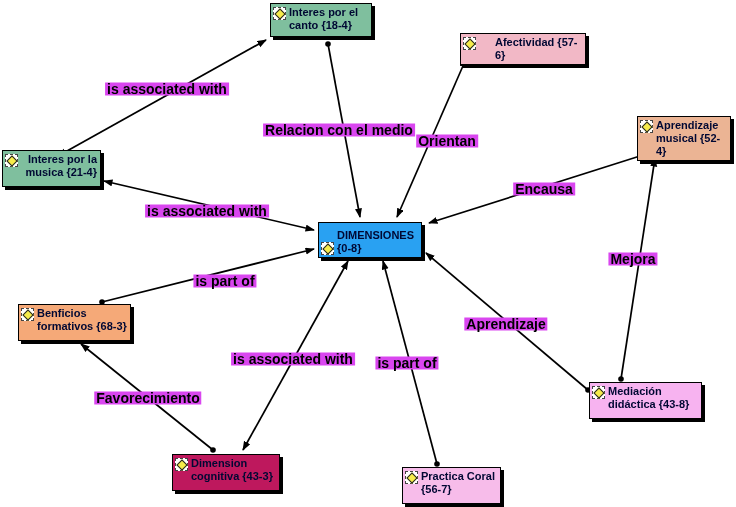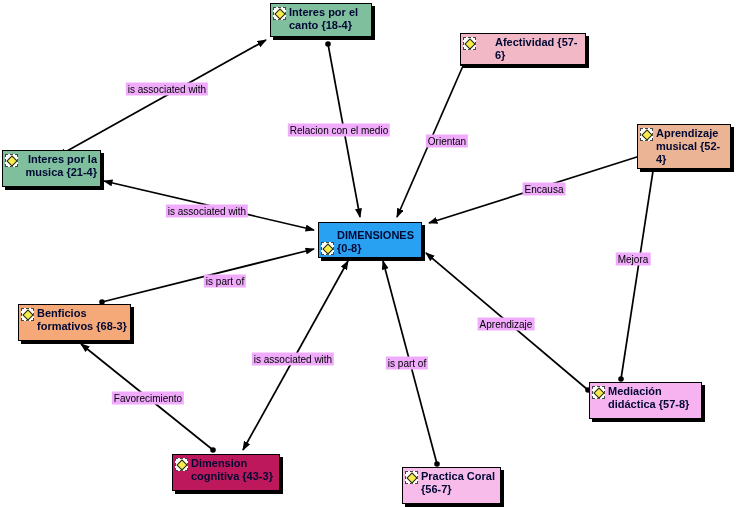--- a/index.html
+++ b/index.html
@@ -17,22 +17,22 @@
     flex:none;width:13px;height:13px;background:#fff;border:1px dashed #444;
     position:relative;margin-top:1px;box-sizing:border-box;
   }
   .node .diamond{
     position:absolute;left:2px;top:2px;width:6px;height:6px;
     background:#f6ec4a;border:1px solid #222;transform:rotate(45deg);
   }
   .node .nlabel{display:block;}
   .edge-label{
     position:absolute;transform:translate(-50%,-50%);
-    background:#f0abfc;color:#000;font-size:10px;line-height:13px;
-    padding:0 2px;white-space:nowrap;
+    background:#d946ef;color:#000;font-size:14px;line-height:13px;
+    padding:0 2px;white-space:nowrap;font-weight:bold;
   }
 </style>
 </head>
 <body>
 
 <div id="canvas">
 
   <svg class="edges" viewBox="0 0 736 507">
     <defs>
       <marker id="arr" markerWidth="11" markerHeight="9" refX="8.5" refY="3.5" orient="auto-start-reverse" markerUnits="userSpaceOnUse">
@@ -91,21 +91,21 @@
     <span class="nlabel">Interes por el canto {18-4}</span>
   </div>
 
   <div class="node" style="left: 460px; top: 33px; width: 126px; min-height: 23px; background-color: rgb(242, 184, 198); gap: 19px;">
     <span class="code-icon">
         <span class="diamond"></span>
       </span>
     <span class="nlabel">Afectividad {57-6}</span>
   </div>
 
-  <div class="node" style="left: 637px; top: 124px; width: 94px; min-height: 38px; background-color: rgb(235, 180, 148);">
+  <div class="node" style="left: 637px; top: 116px; width: 94px; min-height: 38px; background-color: rgb(235, 180, 148);">
     <span class="code-icon">
         <span class="diamond"></span>
       </span>
     <span class="nlabel">Aprendizaje musical {52-4}</span>
   </div>
 
   <div class="node" style="left: 2px; top: 150px; width: 99px; min-height: 37px; background-color: rgb(127, 191, 158); text-align: right;">
     <span class="code-icon">
         <span class="diamond"></span>
       </span>
@@ -123,21 +123,21 @@
     <span class="code-icon">
         <span class="diamond"></span>
       </span>
     <span class="nlabel">Benficios formativos {68-3}</span>
   </div>
 
   <div class="node" style="left: 589px; top: 382px; width: 113px; min-height: 37px; background-color: rgb(247, 179, 240);">
     <span class="code-icon">
         <span class="diamond"></span>
       </span>
-    <span class="nlabel">Mediación didáctica {57-8}</span>
+    <span class="nlabel">Mediación didáctica {43-8}</span>
   </div>
 
   <div class="node" style="left: 172px; top: 454px; width: 108px; min-height: 37px; background-color: #be185d;">
     <span class="code-icon">
         <span class="diamond"></span>
       </span>
     <span class="nlabel">Dimension cognitiva {43-3}</span>
   </div>
 
   <div class="node" style="left: 402px; top: 467px; width: 99px; min-height: 37px; background-color: rgb(247, 188, 234);">

